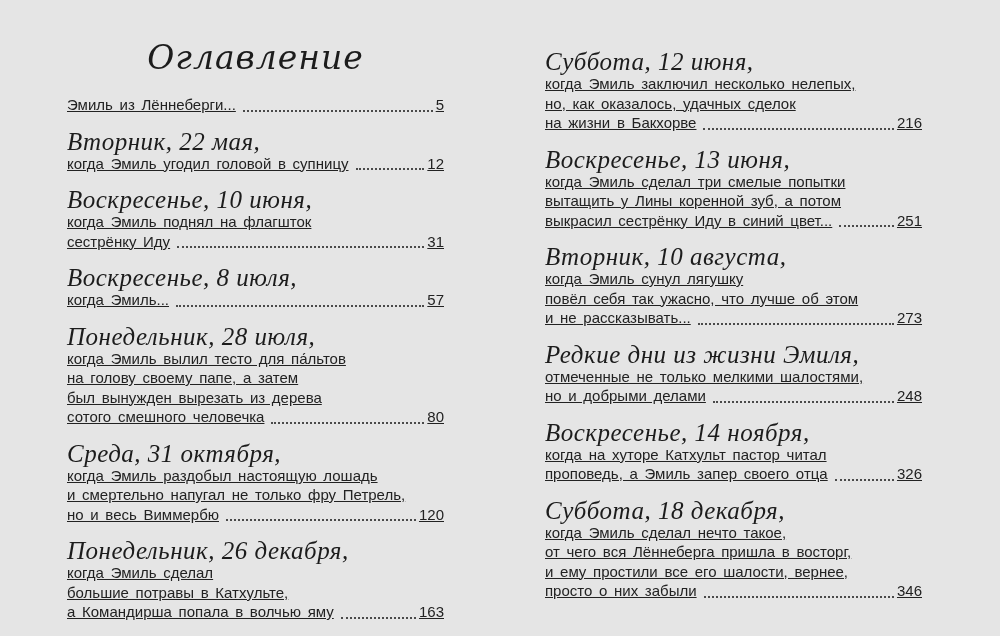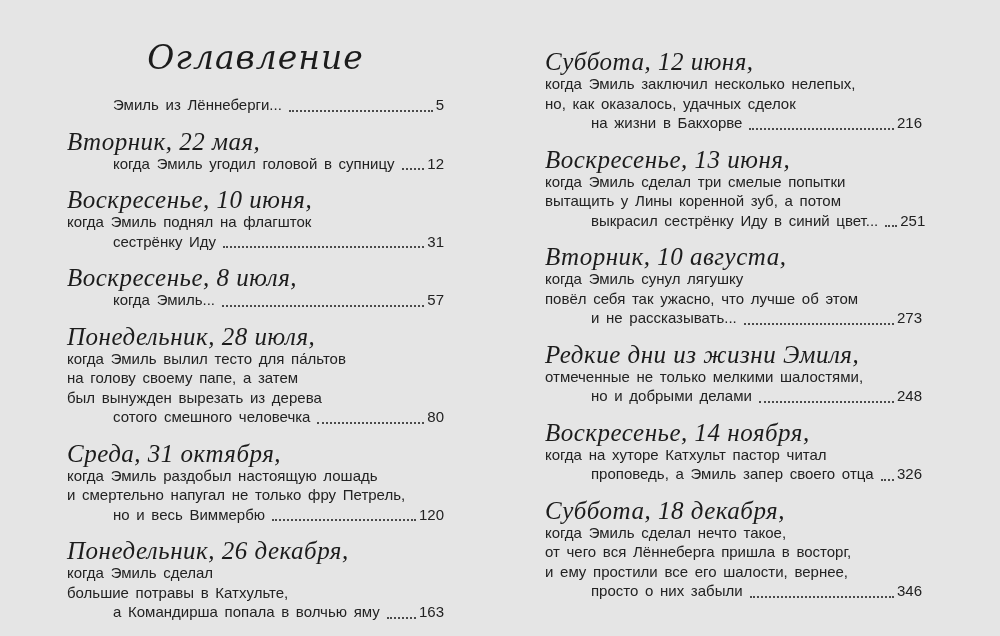--- a/index.html
+++ b/index.html
@@ -44,23 +44,24 @@
     line-height: 24px;
     letter-spacing: 0.5px;
     color: #1c1c1c;
     white-space: nowrap;
   }
   .line {
     font-size: 15px;
     line-height: 19.5px;
     word-spacing: 2.5px;
     white-space: nowrap;
+    text-decoration: underline;
   }
   .last-line { display: flex; }
-  .line-text { flex: 0 0 auto; margin-left: 46px; }
+  .line-text { flex: 0 0 auto; }
   .leader {
     flex: 1 1 auto;
     align-self: flex-end;
     height: 0;
     border-bottom: 2px dotted #4a4a4a;
     margin: 0 3px 3px 7px;
     min-width: 12px;
   }
   .pagenum {
     flex: 0 0 auto;

